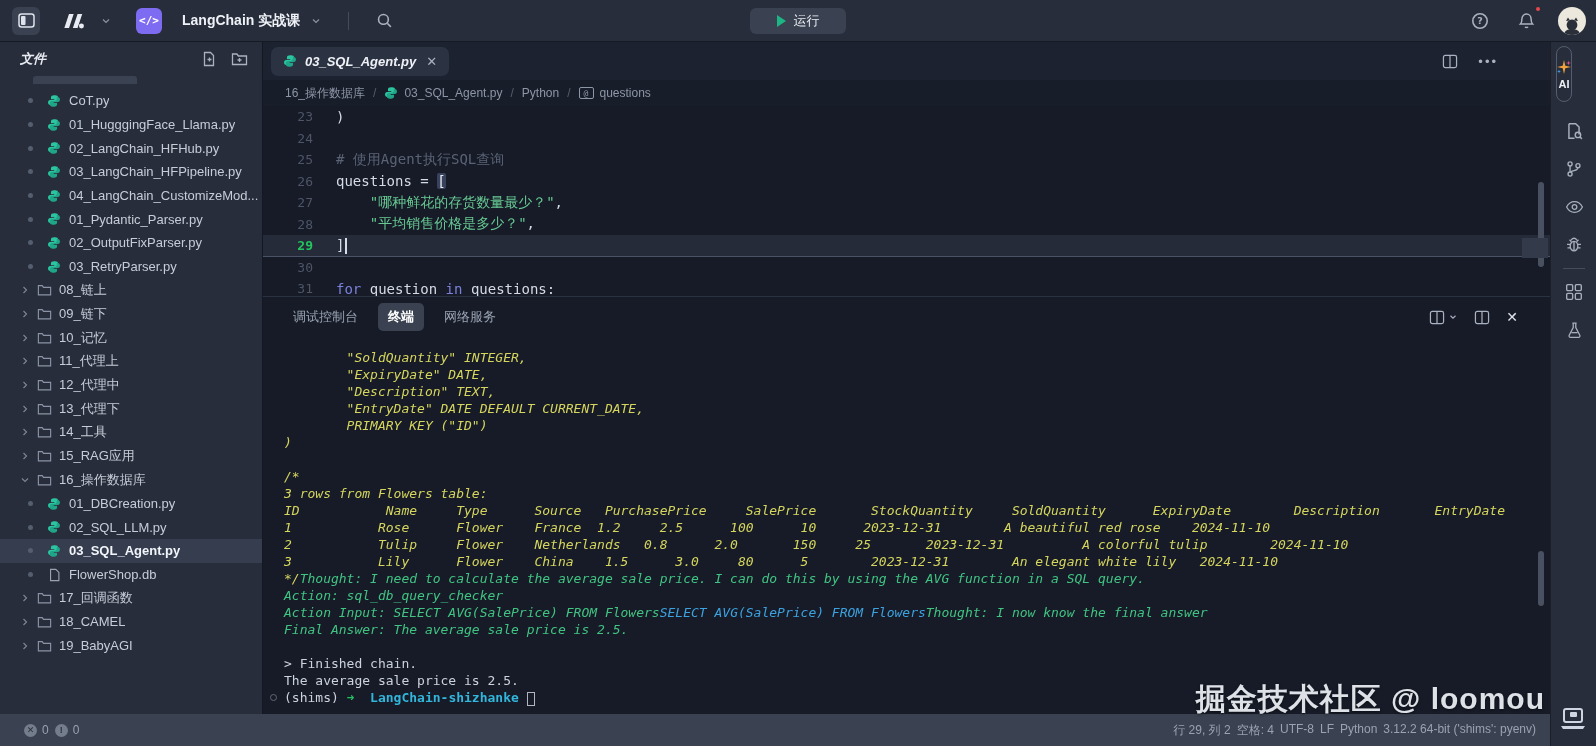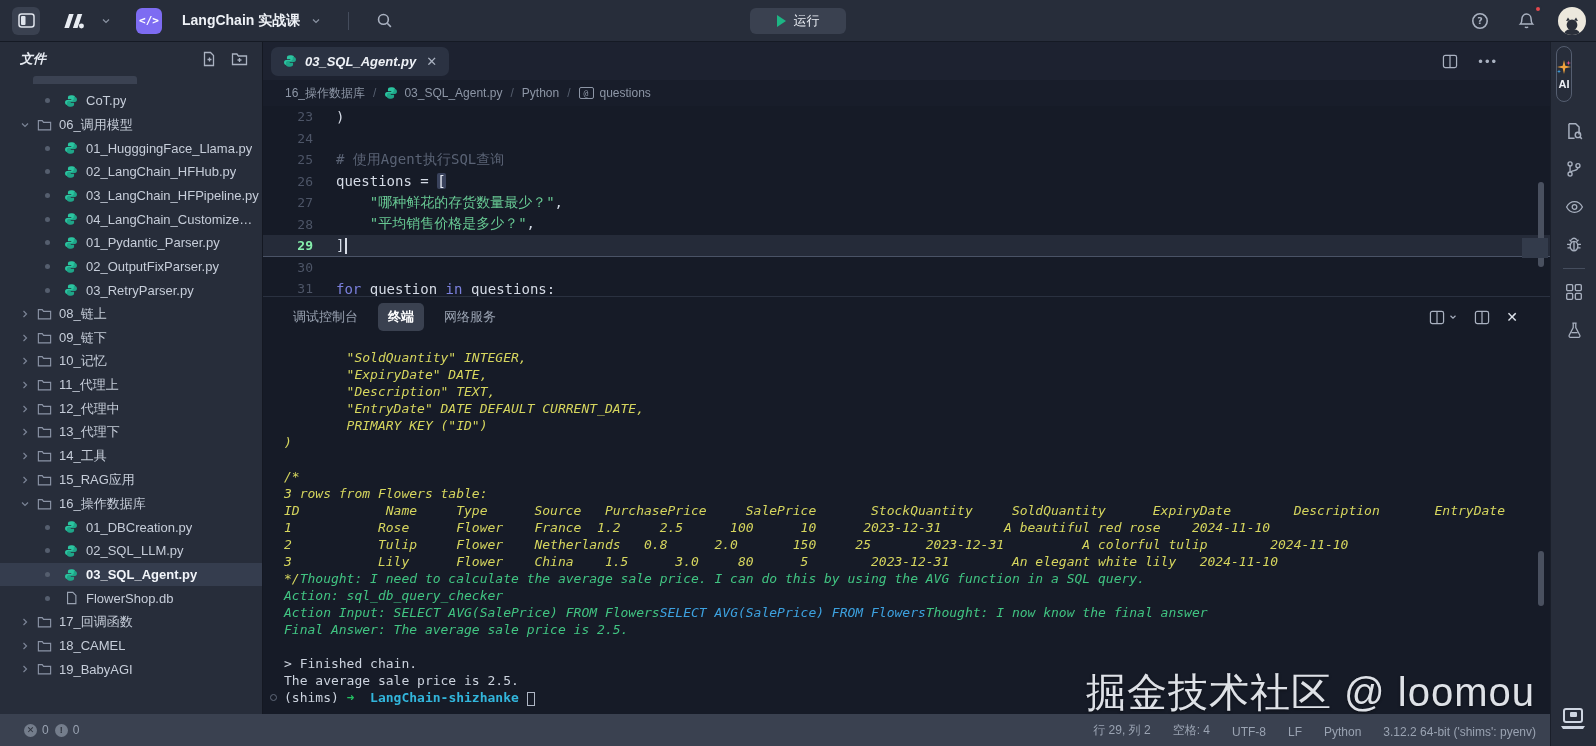--- a/index.html
+++ b/index.html
@@ -41,21 +41,21 @@
   .sidebar { position:absolute; left:0; top:42px; width:262px; height:672px;
              background:#272d3a; overflow:hidden; }
   .sb-header { display:flex; align-items:center; height:34px; padding:0 14px 0 20px; }
   .sb-title { font-weight:bold; color:#e6eaf1; font-size:13px; flex:1;font-style:italic; }
   .sb-actions { display:flex; gap:14px; color:#aab2c1; }
   .clip-row { position:absolute; left:33px; top:34px; width:104px; height:8px;
               background:#3b4252; border-radius:3px 3px 0 0; overflow:hidden; }
   .tree { position:absolute; left:0; top:47px; right:0; }
   .trow { display:flex; align-items:center; height:23.7px; padding-left:18px;
           color:#c6cdd9; white-space:nowrap; }
-  .trow.d2 { padding-left:45px; }
+  .trow.d2 { padding-left:28px; }
   .trow.selected { background:#353d4e; color:#f2f5fa; font-weight:bold; }
   .trow .tico { display:flex; width:16px; justify-content:center; margin-right:7px; flex:none; }
   .trow .chevic { display:flex; width:14px; justify-content:center; margin-right:4px;
                   color:#7b8496; flex:none; }
   .gitdot { width:5px; height:5px; border-radius:50%; background:#555e6e;
             display:inline-block; margin-right:13px; flex:none; }
   .tlabel { overflow:hidden; text-overflow:ellipsis; }
 
   
   .center { position:absolute; left:262px; top:42px; width:1288px; height:672px;
@@ -74,21 +74,21 @@
   .symbol-ico { width:15px; height:12px; border:1px solid #8d96a6; border-radius:2px;
                 font-size:8px; display:flex; align-items:center; justify-content:center;
                 font-family:"DejaVu Sans Mono",monospace; }
 
   
   .editor { position:relative; height:190px; overflow:hidden;
             font-family:"DejaVu Sans Mono","Liberation Mono",monospace; font-size:14px; }
   .cline { display:flex; height:21.5px; align-items:center; }
   .cline.active { background:#252b39; border-bottom:1px solid #4a5366; }
   .lnum { width:50px; text-align:right; color:#4d5567; font-size:13px; flex:none; }
-  .cline.active .lnum { color:#86efac; font-weight:bold; }
+  .cline.active .lnum { color:#22c55e; font-weight:bold; }
   .ccode { padding-left:23px; white-space:pre; color:#d5dbe6; }
   .tok-comment { color:#5a6375; }
   .tok-str { color:#67c893; }
   .tok-kw { color:#7b80dd; }
   .tok-bracket { background:#39425c; border-radius:2px; color:#e8ecf4; }
   .caret { display:inline-block; width:2px; height:16px; background:#d7dce6;
            vertical-align:middle; margin-left:1px; }
   .ed-scroll { position:absolute; width:6px; border-radius:3px; background:#49505f; }
   .ruler-mark { position:absolute; background:#333b4b; }
 
@@ -130,25 +130,25 @@
 
   
   .statusbar { position:absolute; left:0; top:714px; width:1550px; height:32px;
                background:#3a4150; display:flex; align-items:center;
                color:#9aa3b2; font-size:12px; }
   .sb-problems { display:flex; align-items:center; gap:6px; padding-left:24px; }
   .prob { display:flex; align-items:center; gap:5px; }
   .prob-ico { width:13px; height:13px; border-radius:50%; background:#747d8c;
               color:#2c313c; font-size:9px; font-weight:bold; display:flex;
               align-items:center; justify-content:center; }
-  .sb-right { margin-left:auto; display:flex; gap:22px; padding-right:14px;align-items:flex-end; }
+  .sb-right { margin-left:auto; display:flex; gap:6px; padding-right:14px; }
   .sb-item { white-space:nowrap; }
 
-  .watermark { position:absolute; right:61px; bottom:26px; font-size:40px;
-               font-weight:normal; color:rgba(238,241,246,0.93); letter-spacing:1px;
+  .watermark { position:absolute; right:51px; bottom:26px; font-size:30px;
+               font-weight:bold; color:rgba(238,241,246,0.93); letter-spacing:1px;
                text-shadow:0 1px 3px rgba(0,0,0,0.45); pointer-events:none; }
   svg { display:block; }
 </style>
 </head>
 <body>
 
 <div class="app">
 
   <header class="topbar">
     <div class="tb-left">
@@ -236,33 +236,20 @@
     <div class="tree" id="tree">
         <div class="trow d2">
           <span class="gitdot"></span>
           <span class="tico">
             <svg width="14" height="14" viewBox="0 0 16 16">
               <path d="M8 1.5c-2.2 0-3.5.9-3.5 2.5v2h3.8v.8H3.6C2 6.8 1.2 8 1.2 9.7c0 1.8 1 2.8 2.4 2.8h1.2v-1.9c0-1.4 1.2-2.6 2.7-2.6h3c1.2 0 2.2-1 2.2-2.3V4c0-1.5-1.4-2.5-3.2-2.5H8z" fill="#2bc5a0"></path>
               <path d="M8 14.5c2.2 0 3.5-.9 3.5-2.5v-2H7.7v-.8h4.7c1.6 0 2.4-1.2 2.4-2.9 0-1.8-1-2.8-2.4-2.8h-1.2v1.9c0 1.4-1.2 2.6-2.7 2.6h-3c-1.2 0-2.2 1-2.2 2.3V12c0 1.5 1.4 2.5 3.2 2.5H8z" fill="#1fa588"></path>
             </svg>
           </span>
           <span class="tlabel">CoT.py</span>
-        </div>
-        <div class="trow">
-          <span class="chevic">
-            <svg width="12" height="12" viewBox="0 0 16 16">
-              <path d="M4 6l4 4 4-4" fill="none" stroke="currentColor" stroke-width="1.6"></path>
-            </svg>
-          </span>
-          <span class="tico">
-            <svg width="15" height="14" viewBox="0 0 17 16">
-              <path d="M1.5 3h4.4l1.5 2h8.1v8.5h-14z" fill="none" stroke="#8b94a6" stroke-width="1.3"></path>
-            </svg>
-          </span>
-          <span class="tlabel">06_调用模型</span>
         </div>
         <div class="trow d2">
           <span class="gitdot"></span>
           <span class="tico">
             <svg width="14" height="14" viewBox="0 0 16 16">
               <path d="M8 1.5c-2.2 0-3.5.9-3.5 2.5v2h3.8v.8H3.6C2 6.8 1.2 8 1.2 9.7c0 1.8 1 2.8 2.4 2.8h1.2v-1.9c0-1.4 1.2-2.6 2.7-2.6h3c1.2 0 2.2-1 2.2-2.3V4c0-1.5-1.4-2.5-3.2-2.5H8z" fill="#2bc5a0"></path>
               <path d="M8 14.5c2.2 0 3.5-.9 3.5-2.5v-2H7.7v-.8h4.7c1.6 0 2.4-1.2 2.4-2.9 0-1.8-1-2.8-2.4-2.8h-1.2v1.9c0 1.4-1.2 2.6-2.7 2.6h-3c-1.2 0-2.2 1-2.2 2.3V12c0 1.5 1.4 2.5 3.2 2.5H8z" fill="#1fa588"></path>
             </svg>
           </span>
           <span class="tlabel">01_HugggingFace_Llama.py</span>

